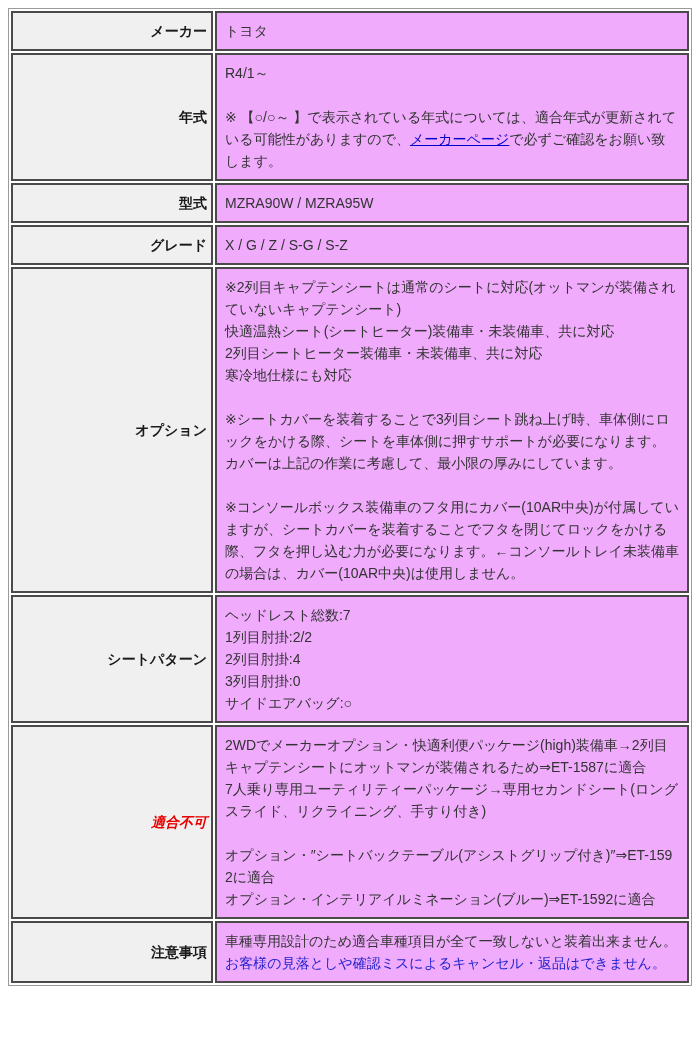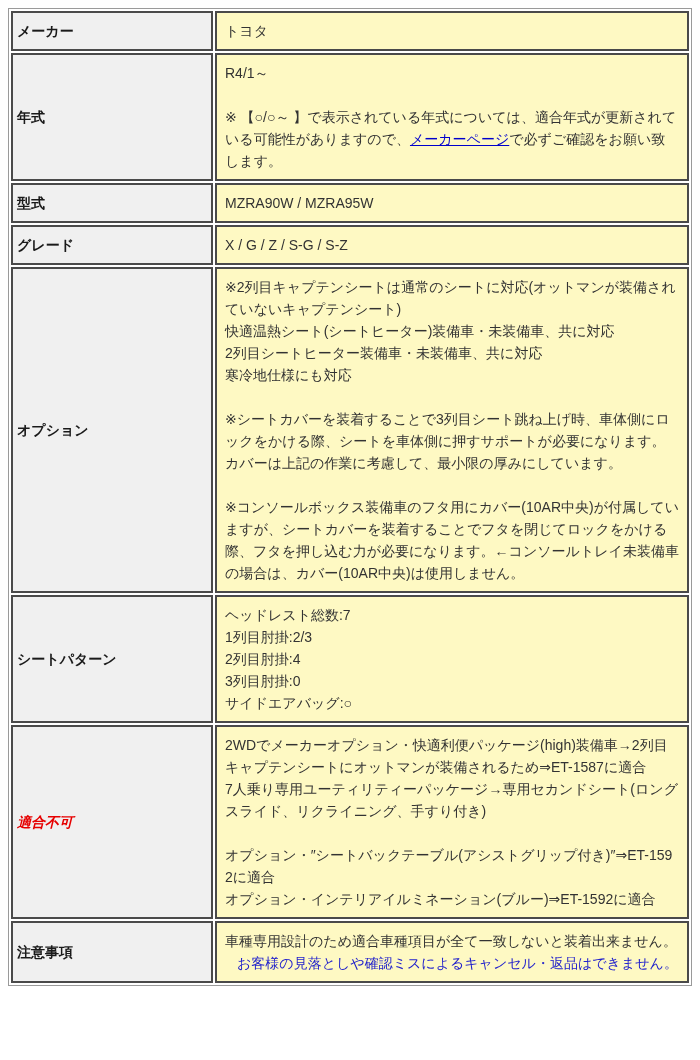--- a/index.html
+++ b/index.html
@@ -32,40 +32,40 @@
     background: #ffffff;
   }
   col.c-label { width: 202px; }
   td {
     border: 2px solid var(--border-dark);
     font-size: 14px;
     vertical-align: middle;
   }
   td.label-cell {
     background: var(--label-bg);
-    text-align: left;
+    text-align: right;
     font-weight: bold;
     color: #1a1a1a;
     padding: 7px 4px;
     line-height: 20px;
   }
   td.label-cell.warning { color: var(--warning-red); font-style: italic; }
   td.value-cell {
-    background: #fef9c3;
+    background: #f0abfc;
     padding: 7px 8px;
     line-height: 22px;
     white-space: pre-wrap;
     word-break: break-all;
   }
   td.value-cell a.inline-link {
     color: var(--link-blue);
     text-decoration: underline;
     cursor: pointer;
   }
-  .notice-line { color: var(--notice-blue); margin-left: 12px; }
+  .notice-line { color: var(--notice-blue); }
 </style>
 </head>
 <body>
 
 <table class="spec-table">
   <colgroup>
     <col class="c-label">
     <col class="c-value">
   </colgroup>
   <tbody>
@@ -95,21 +95,21 @@
 寒冷地仕様にも対応
 
 ※シートカバーを装着することで3列目シート跳ね上げ時、車体側にロックをかける際、シートを車体側に押すサポートが必要になります。
 カバーは上記の作業に考慮して、最小限の厚みにしています。
 
 ※コンソールボックス装備車のフタ用にカバー(10AR中央)が付属していますが、シートカバーを装着することでフタを閉じてロックをかける際、フタを押し込む力が必要になります。←コンソールトレイ未装備車の場合は、カバー(10AR中央)は使用しません。</td>
     </tr>
     <tr>
       <td class="label-cell">シートパターン</td>
       <td class="value-cell">ヘッドレスト総数:7
-1列目肘掛:2/3
+1列目肘掛:2/2
 2列目肘掛:4
 3列目肘掛:0
 サイドエアバッグ:○</td>
     </tr>
     <tr>
       <td class="label-cell warning">適合不可</td>
       <td class="value-cell">2WDでメーカーオプション・快適利便パッケージ(high)装備車→2列目キャプテンシートにオットマンが装備されるため⇒ET-1587に適合
 7人乗り専用ユーティリティーパッケージ→専用セカンドシート(ロングスライド、リクライニング、手すり付き)
 
 オプション・″シートバックテーブル(アシストグリップ付き)″⇒ET-1592に適合

